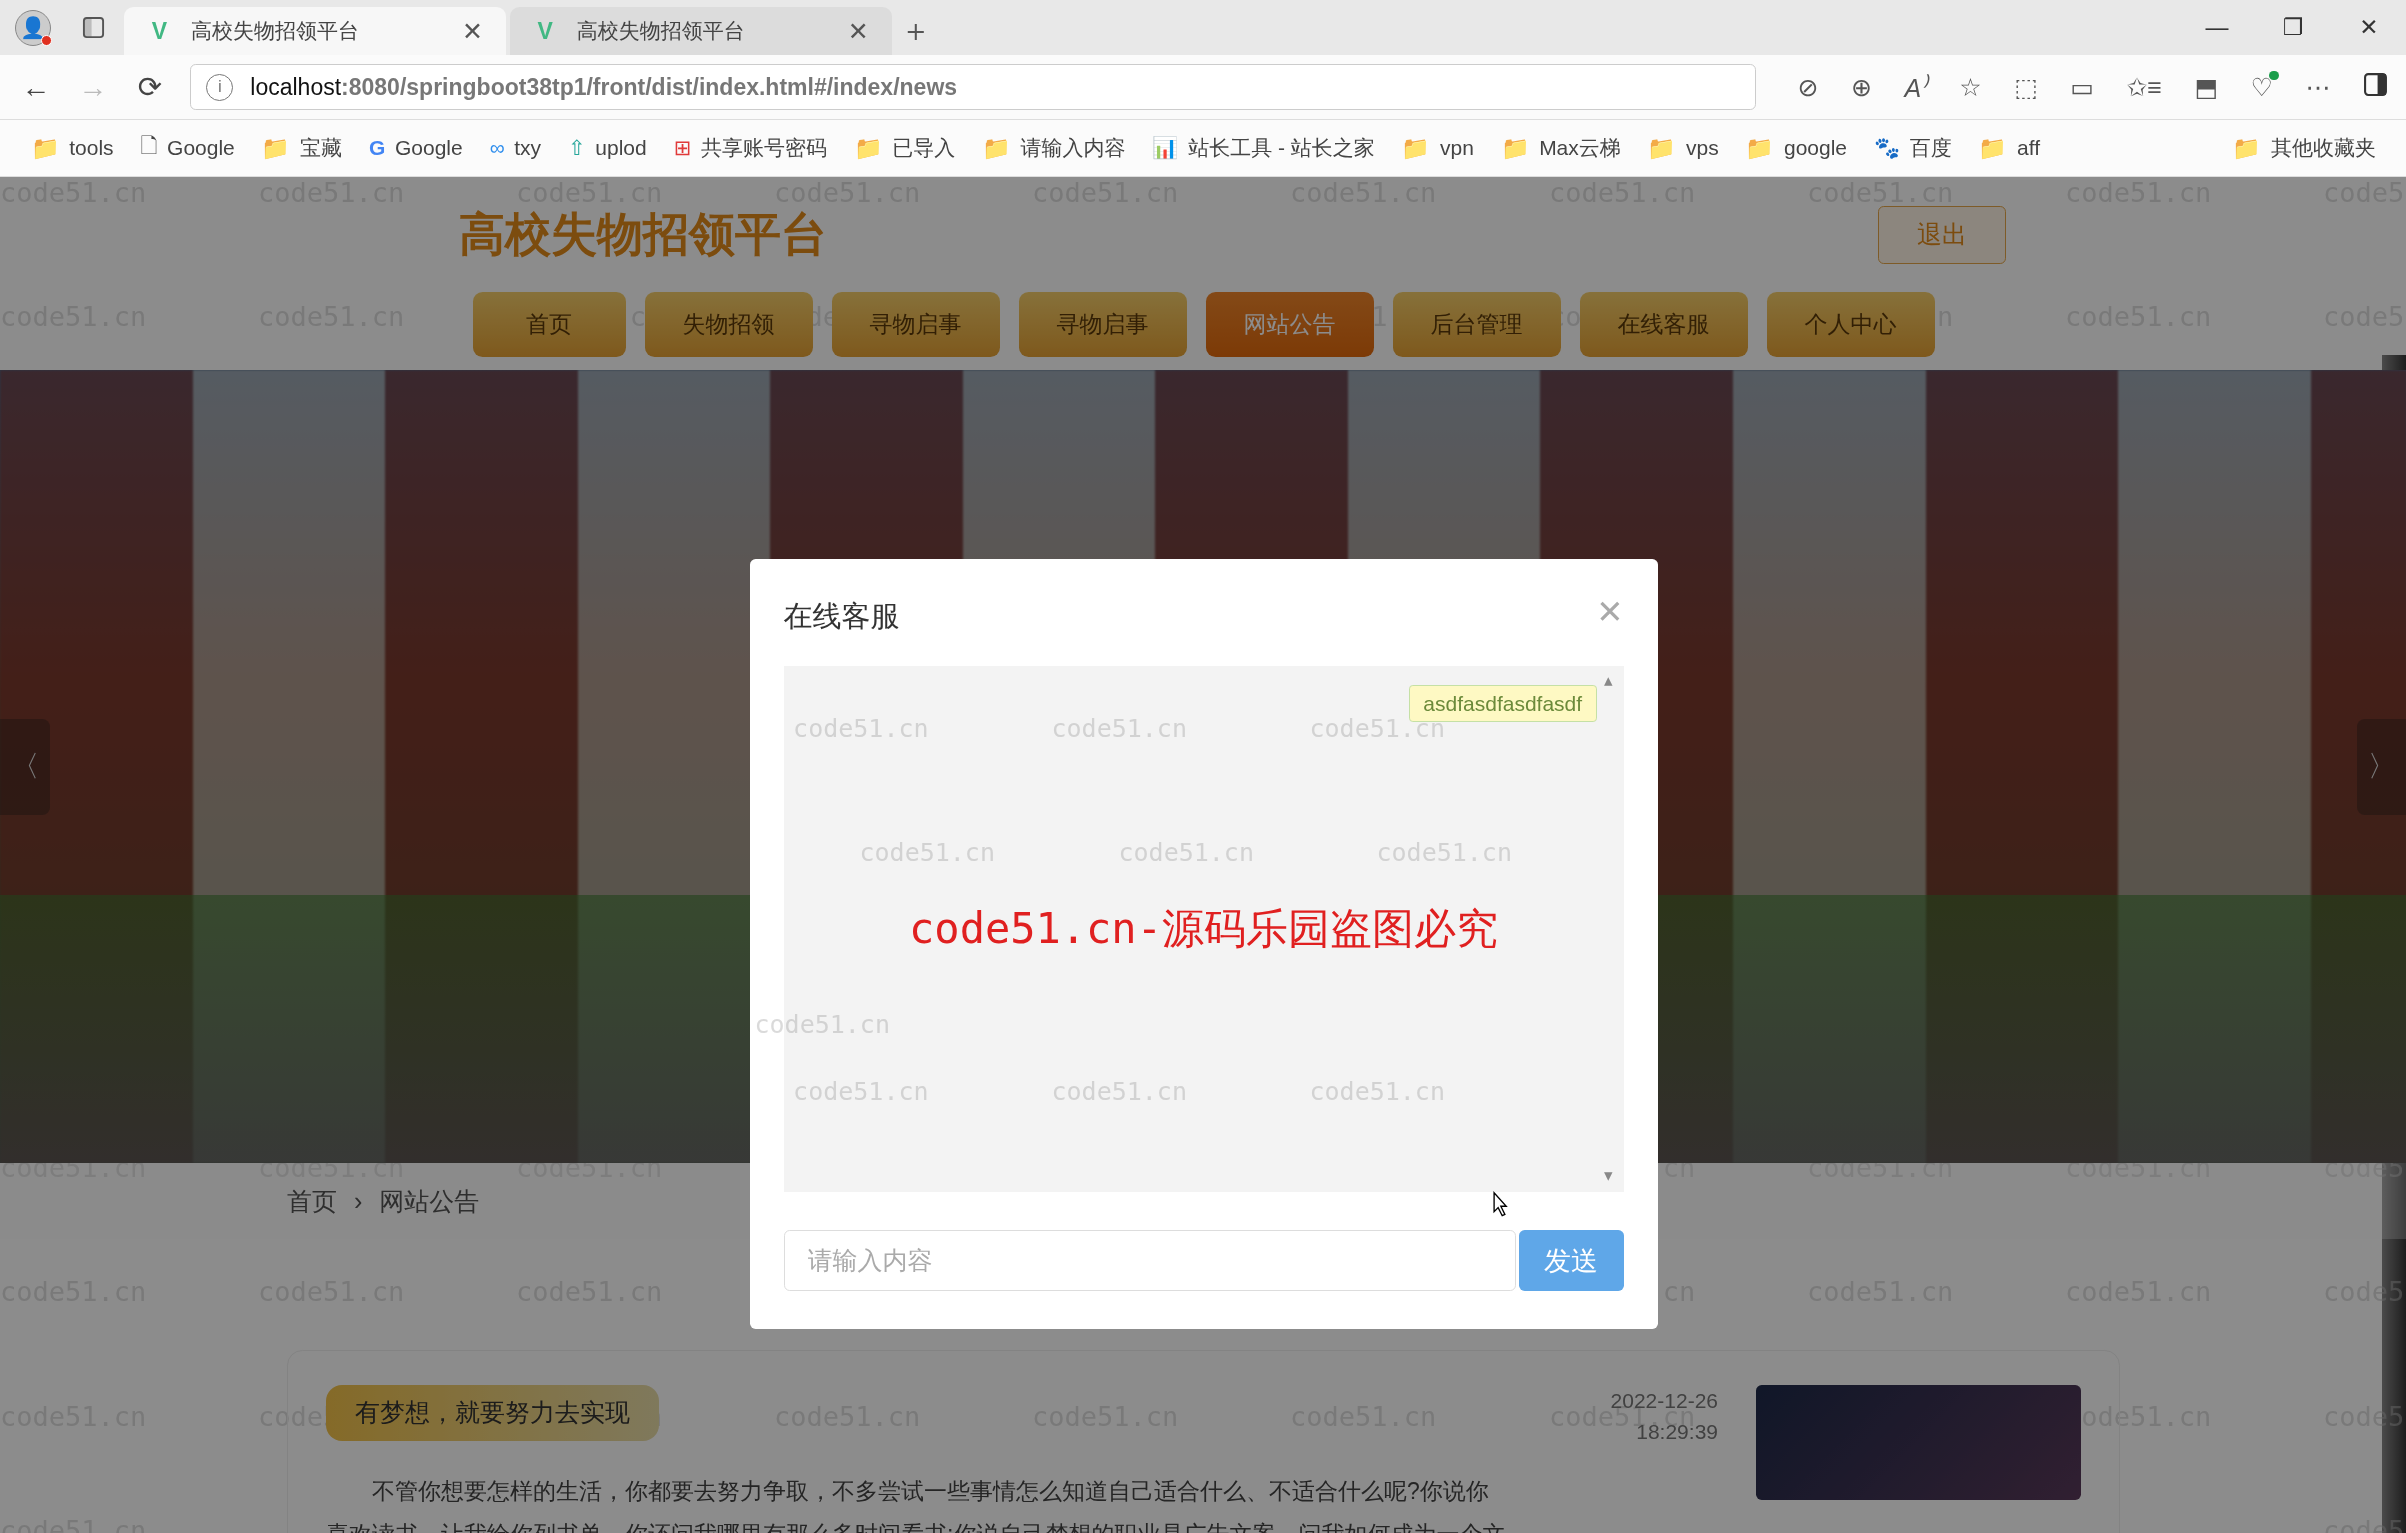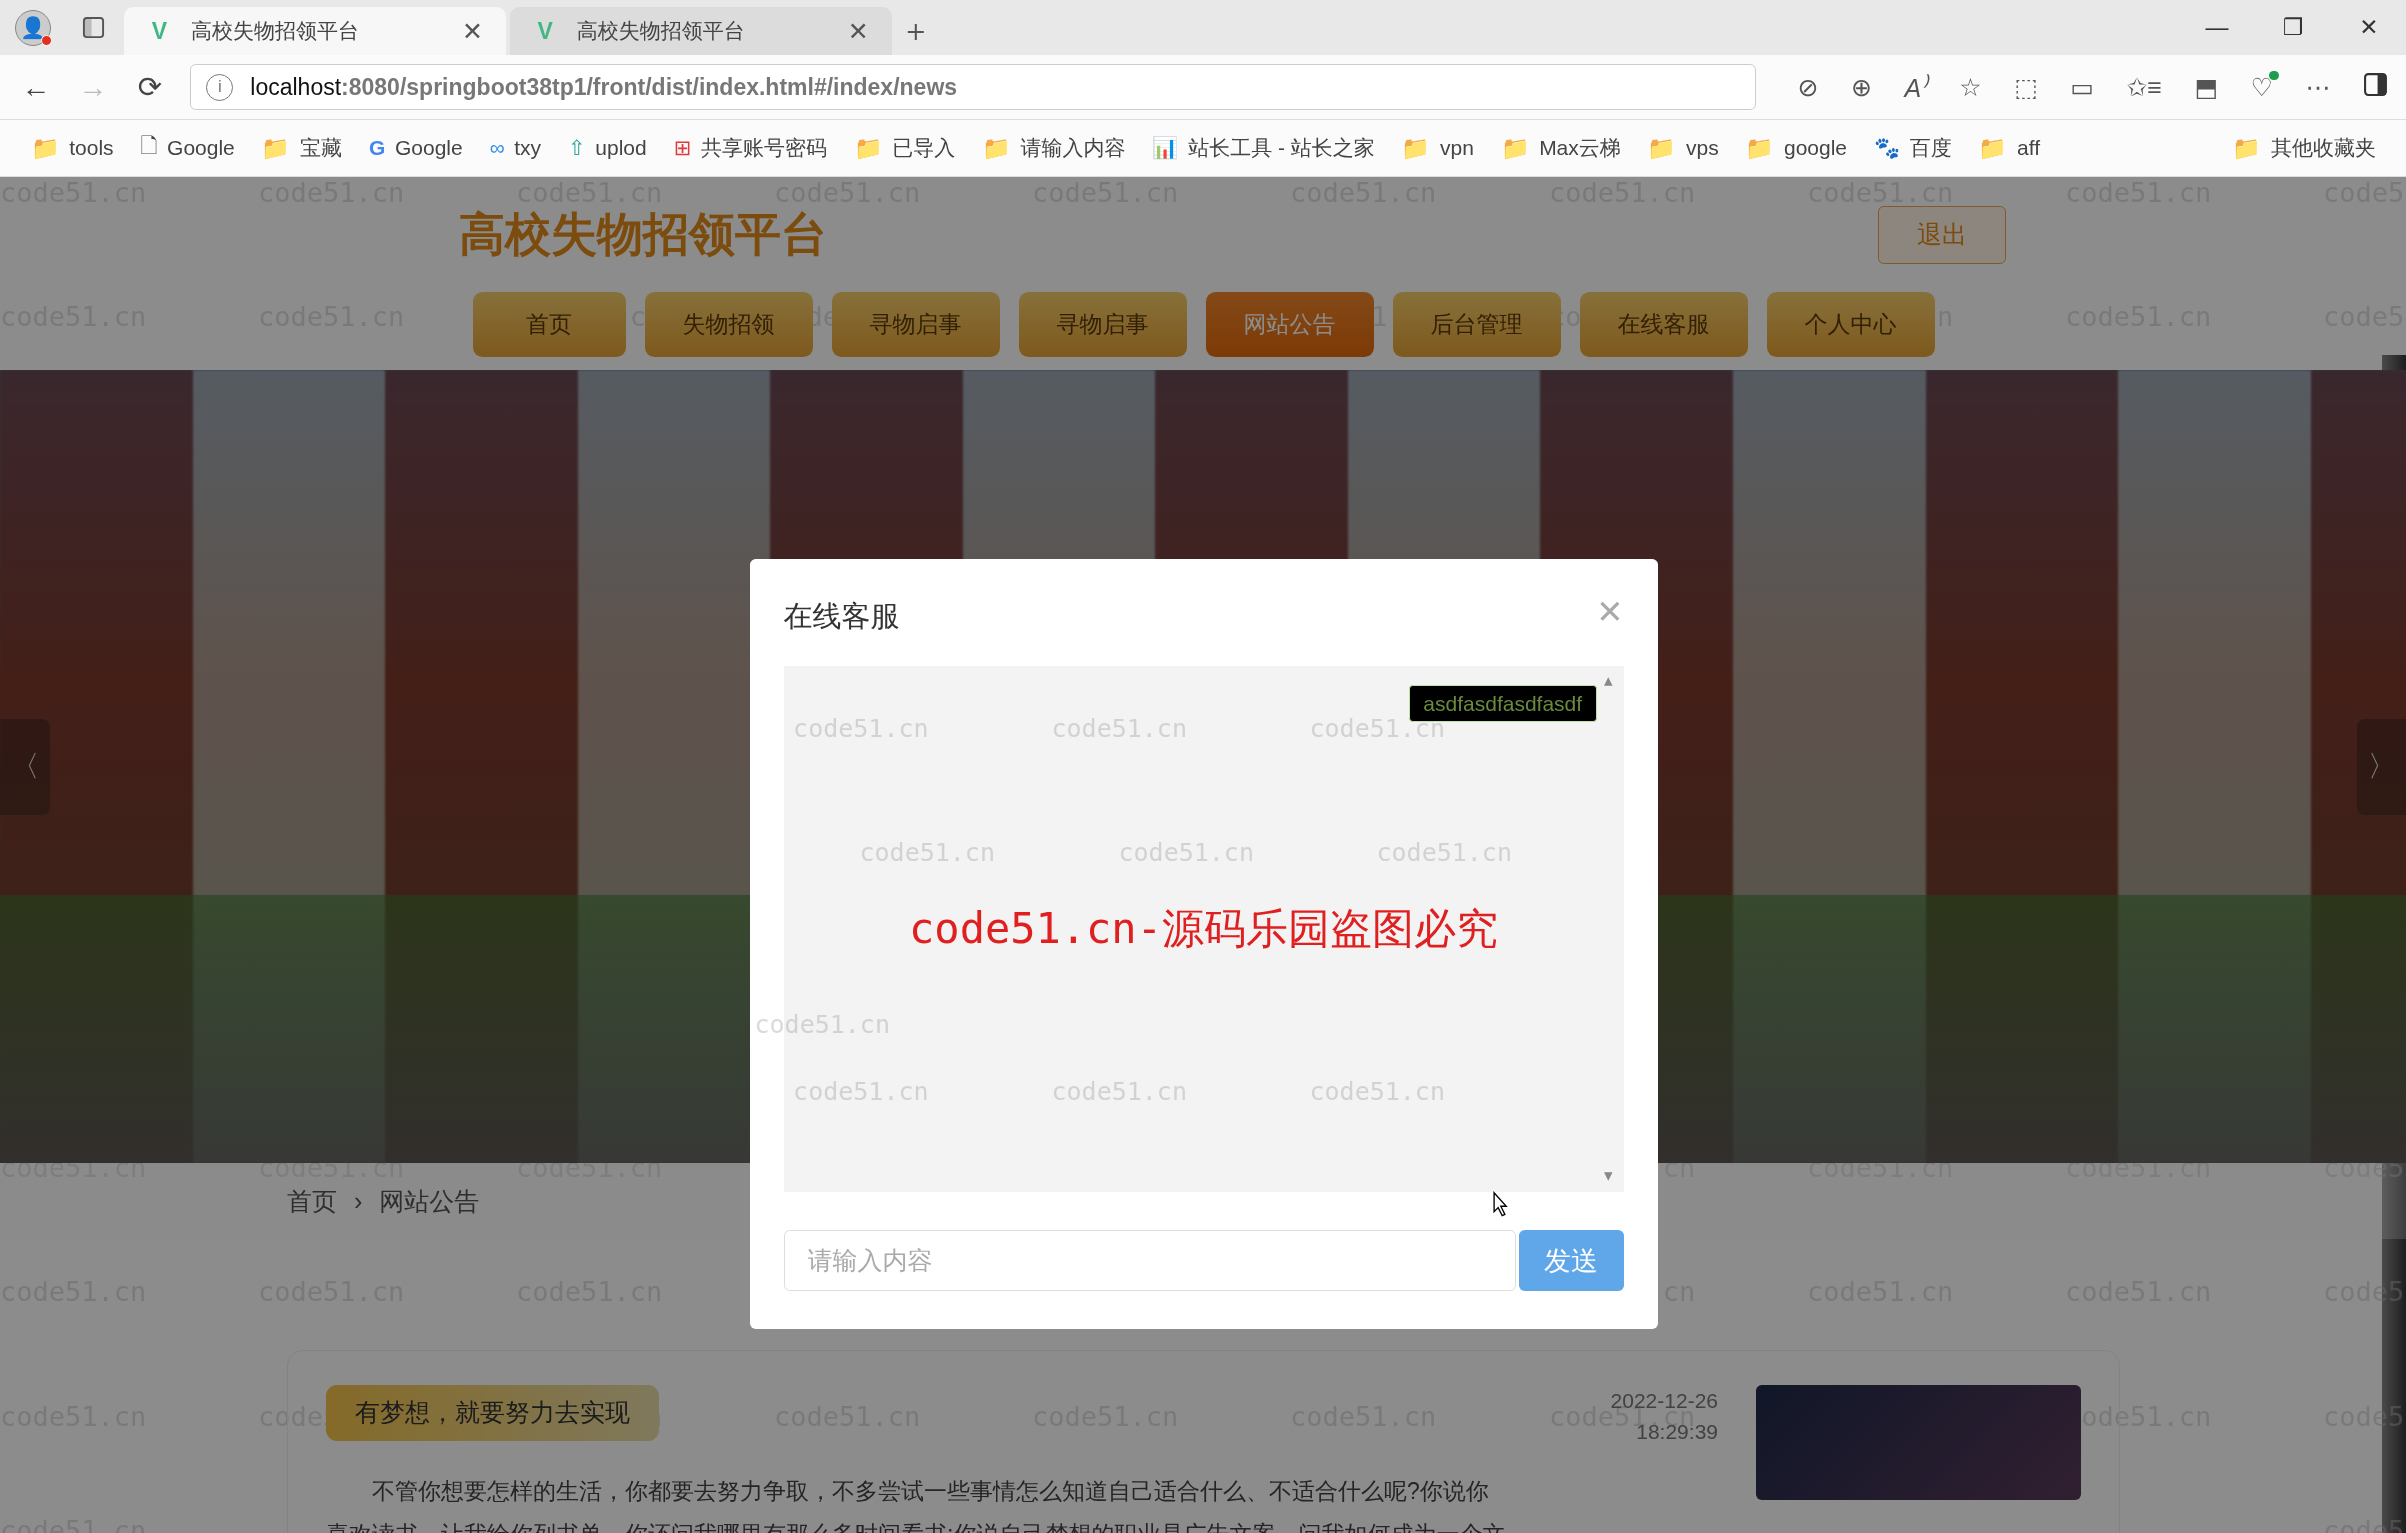--- a/index.html
+++ b/index.html
@@ -60,33 +60,33 @@
 .hero .arrow.l { left:0; border-top-right-radius:7.6px;border-bottom-right-radius:7.6px;}
 .hero .arrow.r { right:0; border-top-left-radius:7.6px;border-bottom-left-radius:7.6px;}
 
 .crumbs { height:76px; display:flex; align-items:center; padding-left:287px; font-size:25px; color:#555; gap:17px; position:relative; z-index:2; background:rgba(250,250,250,0.3);}
 .searchrow { display:flex; justify-content:center; gap:19px; padding:13.4px 0 38px 0; position:relative; z-index:2;}
 .searchrow input { width:287px; height:59px; border:1px solid #ccc; border-radius:5.7px; padding:0 19px; font-size:23px; color:#444;}
 .querybtn { background:#2c6fb5; color:#fff; border:none; padding:0 34px; height:59px; border-radius:5.7px; font-size:23px; display:flex;align-items:center;gap:7.6px;}
 
 .card { margin:0 287px; border:1.9px solid #eee; border-radius:15.3px; padding:34px 38px; position:relative; z-index:2; display:flex; gap:38px;}
 .card .cleft { flex:1;}
-.card .ctitle { background:linear-gradient(90deg,#f2c24a,#e8dca8); display:inline-block; padding:11.5px 29px; border-radius:11px; font-size:25px; color:#333; margin-bottom:29px;}
+.card .ctitle { background:linear-gradient(90deg,#f2c24a,#e8dca8); display:inline-block; padding:11.5px 29px; border-radius:16px; font-size:25px; color:#333; margin-bottom:29px;}
 .card .cbody { font-size:23px; color:#444; line-height:1.9; text-indent:2em;}
 .card .cdate { font-size:21px; color:#777; text-align:right; min-width:172px; line-height:1.5;}
 .card .cthumb { width:325px; height:115px; background:linear-gradient(135deg,#1e2a4a,#5a3a5a); border-radius:5.7px;}
 
 
 .overlay { position:absolute; inset:0; background:rgba(0,0,0,0.45); z-index:50;}
 .modal { position:absolute; left:50%; top:382px; transform:translateX(-50%); width:908px; background:#fff; border-radius:5.7px; z-index:60; padding:38px 0 38px 0;}
 .modal .mtitle { font-size:29px; color:#333; padding:0 34px 29px 34px;}
 .modal .mclose { position:absolute; top:34px; right:34px; font-size:32.5px; color:#aaa;}
 .chatbox { margin:0 34px; background:#f3f3f3; height:526px; position:relative; padding:19px 27px;}
 .chatbox .msg { display:flex; justify-content:flex-end;}
-.chatbox .bubble { background:#000000; border:1px solid #c5e0a5; color:#6b8a3a; padding:5.7px 13.4px; border-radius:3.8px; font-size:21px;}
+.chatbox .bubble { background:#fef9c3; border:1px solid #c5e0a5; color:#6b8a3a; padding:5.7px 13.4px; border-radius:3.8px; font-size:21px;}
 .chatbox .scrollbtn { position:absolute; right:3.8px; width:23px; height:23px; color:#888; font-size:17px; text-align:center;}
 .chatbox .scrollbtn.up{ top:3.8px;}
 .chatbox .scrollbtn.dn{ bottom:3.8px;}
 .chatwm { position:absolute; inset:0; pointer-events:none;}
 .chatwm span{position:absolute;color:rgba(150,150,150,0.35);font-size:25px;font-family:monospace;}
 .bigwm { position:absolute; left:50%; top:50%; transform:translate(-50%,-50%); color:#e02020; font-size:42px; font-family:monospace; font-weight:400; white-space:nowrap;}
 .modal .inputrow { display:flex; gap:3px; padding:38px 34px 0 34px;}
 .modal .inputrow input { flex:1; height:61px; border:1px solid #ddd; border-radius:5.7px; padding:0 23px; font-size:25px;}
 .modal .inputrow input::placeholder{color:#aaa;}
 .modal .sendbtn { background:#5fa7e8; color:#fff; border:none; width:105px; height:61px; border-radius:5.7px; font-size:27px;}

